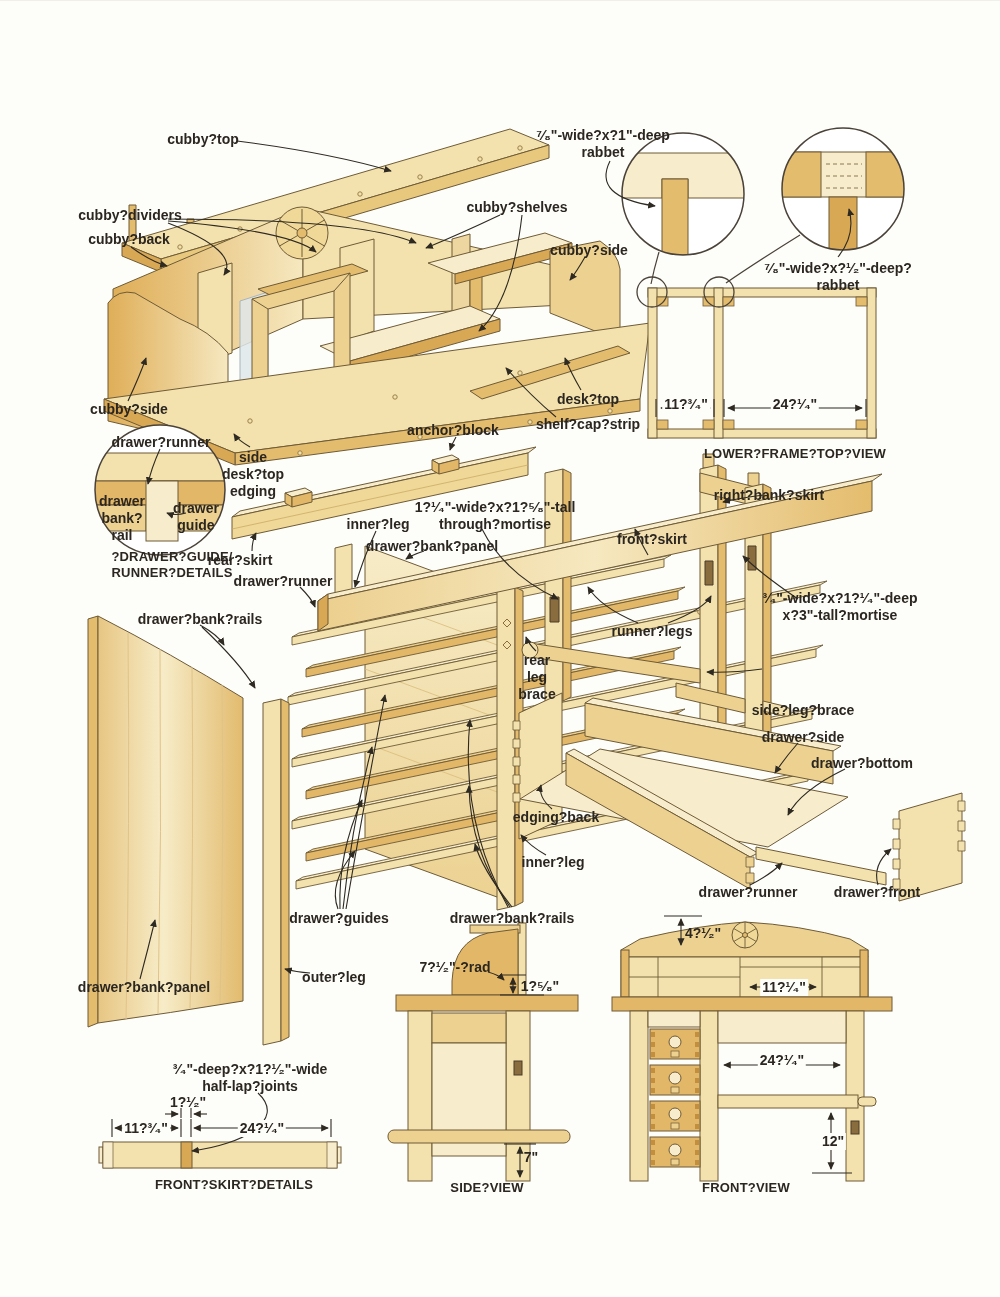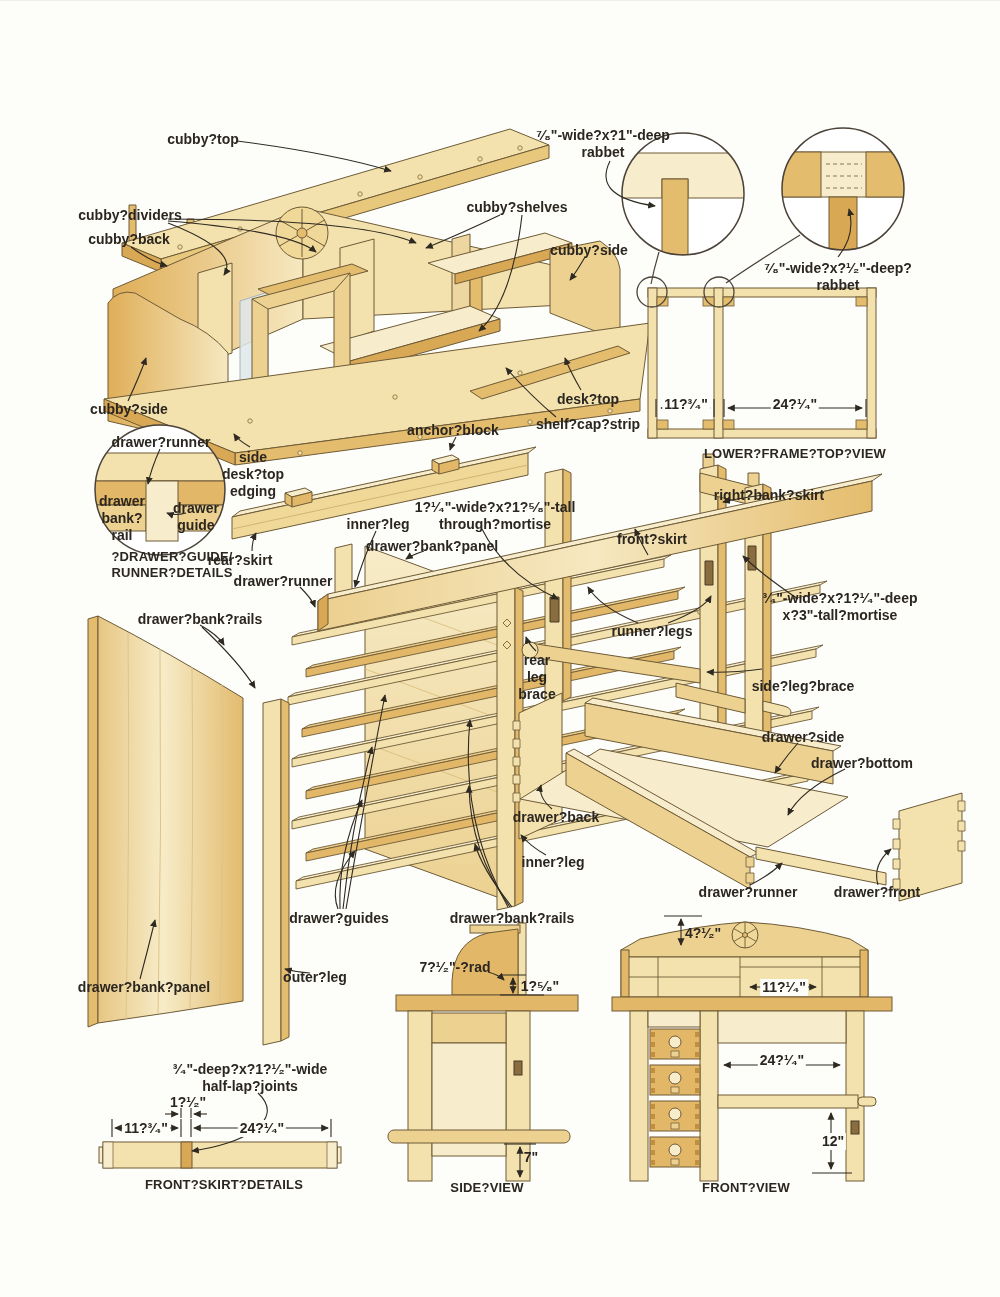--- a/index.html
+++ b/index.html
@@ -475,43 +475,43 @@
   <div class="lbl" style="left:200px;top:610px">drawer?bank?rails</div>
   <div class="lbl" style="left:378px;top:515px">inner?leg</div>
   <div class="lbl" style="left:432px;top:537px">drawer?bank?panel</div>
   <div class="lbl" style="left:495px;top:498px">1?¹⁄₄"-wide?x?1?⁵⁄₈"-tall
 through?mortise</div>
   <div class="lbl" style="left:652px;top:530px">front?skirt</div>
   <div class="lbl" style="left:769px;top:486px">right?bank?skirt</div>
   <div class="lbl" style="left:652px;top:622px">runner?legs</div>
   <div class="lbl" style="left:840px;top:589px">³⁄₄"-wide?x?1?¹⁄₄"-deep
 x?3"-tall?mortise</div>
-  <div class="lbl" style="left:803px;top:677px">side?leg?brace</div>
+  <div class="lbl" style="left:803px;top:701px">side?leg?brace</div>
   <div class="lbl" style="left:537px;top:651px">rear
 leg
 brace</div>
   <div class="lbl" style="left:803px;top:728px">drawer?side</div>
   <div class="lbl" style="left:862px;top:754px">drawer?bottom</div>
-  <div class="lbl" style="left:556px;top:808px">drawer?back</div>
+  <div class="lbl" style="left:556px;top:808px">edging?back</div>
   <div class="lbl" style="left:553px;top:853px">inner?leg</div>
   <div class="lbl" style="left:748px;top:883px">drawer?runner</div>
   <div class="lbl" style="left:877px;top:883px">drawer?front</div>
   <div class="lbl" style="left:339px;top:909px">drawer?guides</div>
   <div class="lbl" style="left:512px;top:909px">drawer?bank?rails</div>
-  <div class="lbl" style="left:315px;top:968px">outer?leg</div>
+  <div class="lbl" style="left:334px;top:968px">outer?leg</div>
   <div class="lbl" style="left:144px;top:978px">drawer?bank?panel</div>
   <div class="lbl" style="left:455px;top:958px">7?¹⁄₂"-?rad</div>
   <div class="lbl" style="left:540px;top:977px">1?⁵⁄₈"</div>
   <div class="lbl" style="left:531px;top:1148px">7"</div>
   <div class="lbl cap" style="left:487px;top:1179px">SIDE?VIEW</div>
   <div class="lbl" style="left:250px;top:1060px">³⁄₄"-deep?x?1?¹⁄₂"-wide
 half-lap?joints</div>
   <div class="lbl" style="left:188px;top:1093px">1?¹⁄₂"</div>
   <div class="lbl bg" style="left:146px;top:1119px">11?³⁄₄"</div>
   <div class="lbl bg" style="left:262px;top:1119px">24?¹⁄₄"</div>
-  <div class="lbl cap" style="left:224px;top:1176px">FRONT?SKIRT?DETAILS</div>
+  <div class="lbl cap" style="left:234px;top:1176px">FRONT?SKIRT?DETAILS</div>
   <div class="lbl" style="left:703px;top:924px">4?¹⁄₂"</div>
   <div class="lbl bg" style="left:784px;top:978px">11?¹⁄₄"</div>
   <div class="lbl bg" style="left:782px;top:1051px">24?¹⁄₄"</div>
   <div class="lbl bg" style="left:833px;top:1132px">12"</div>
   <div class="lbl cap" style="left:746px;top:1179px">FRONT?VIEW</div>
 
 </div>
 
 </body></html>

